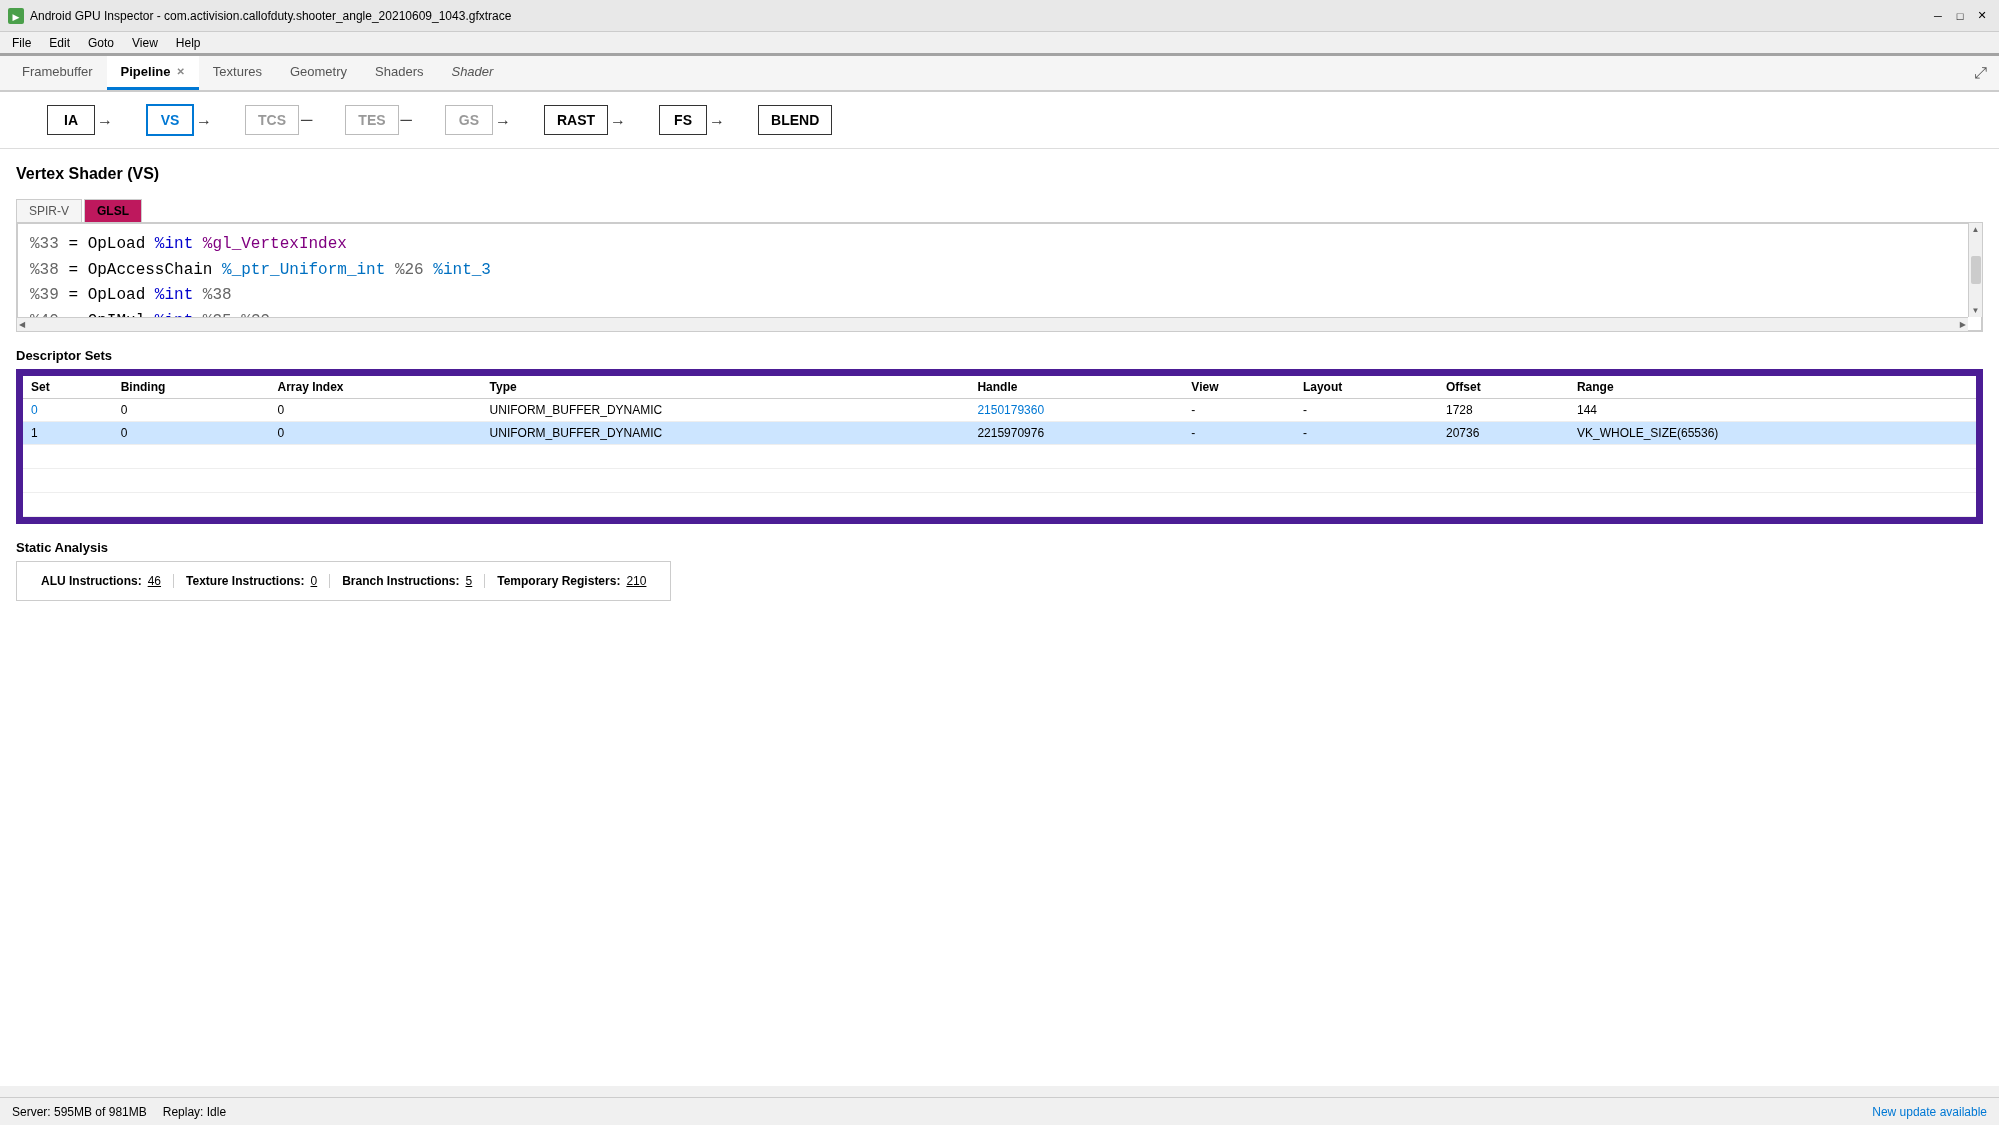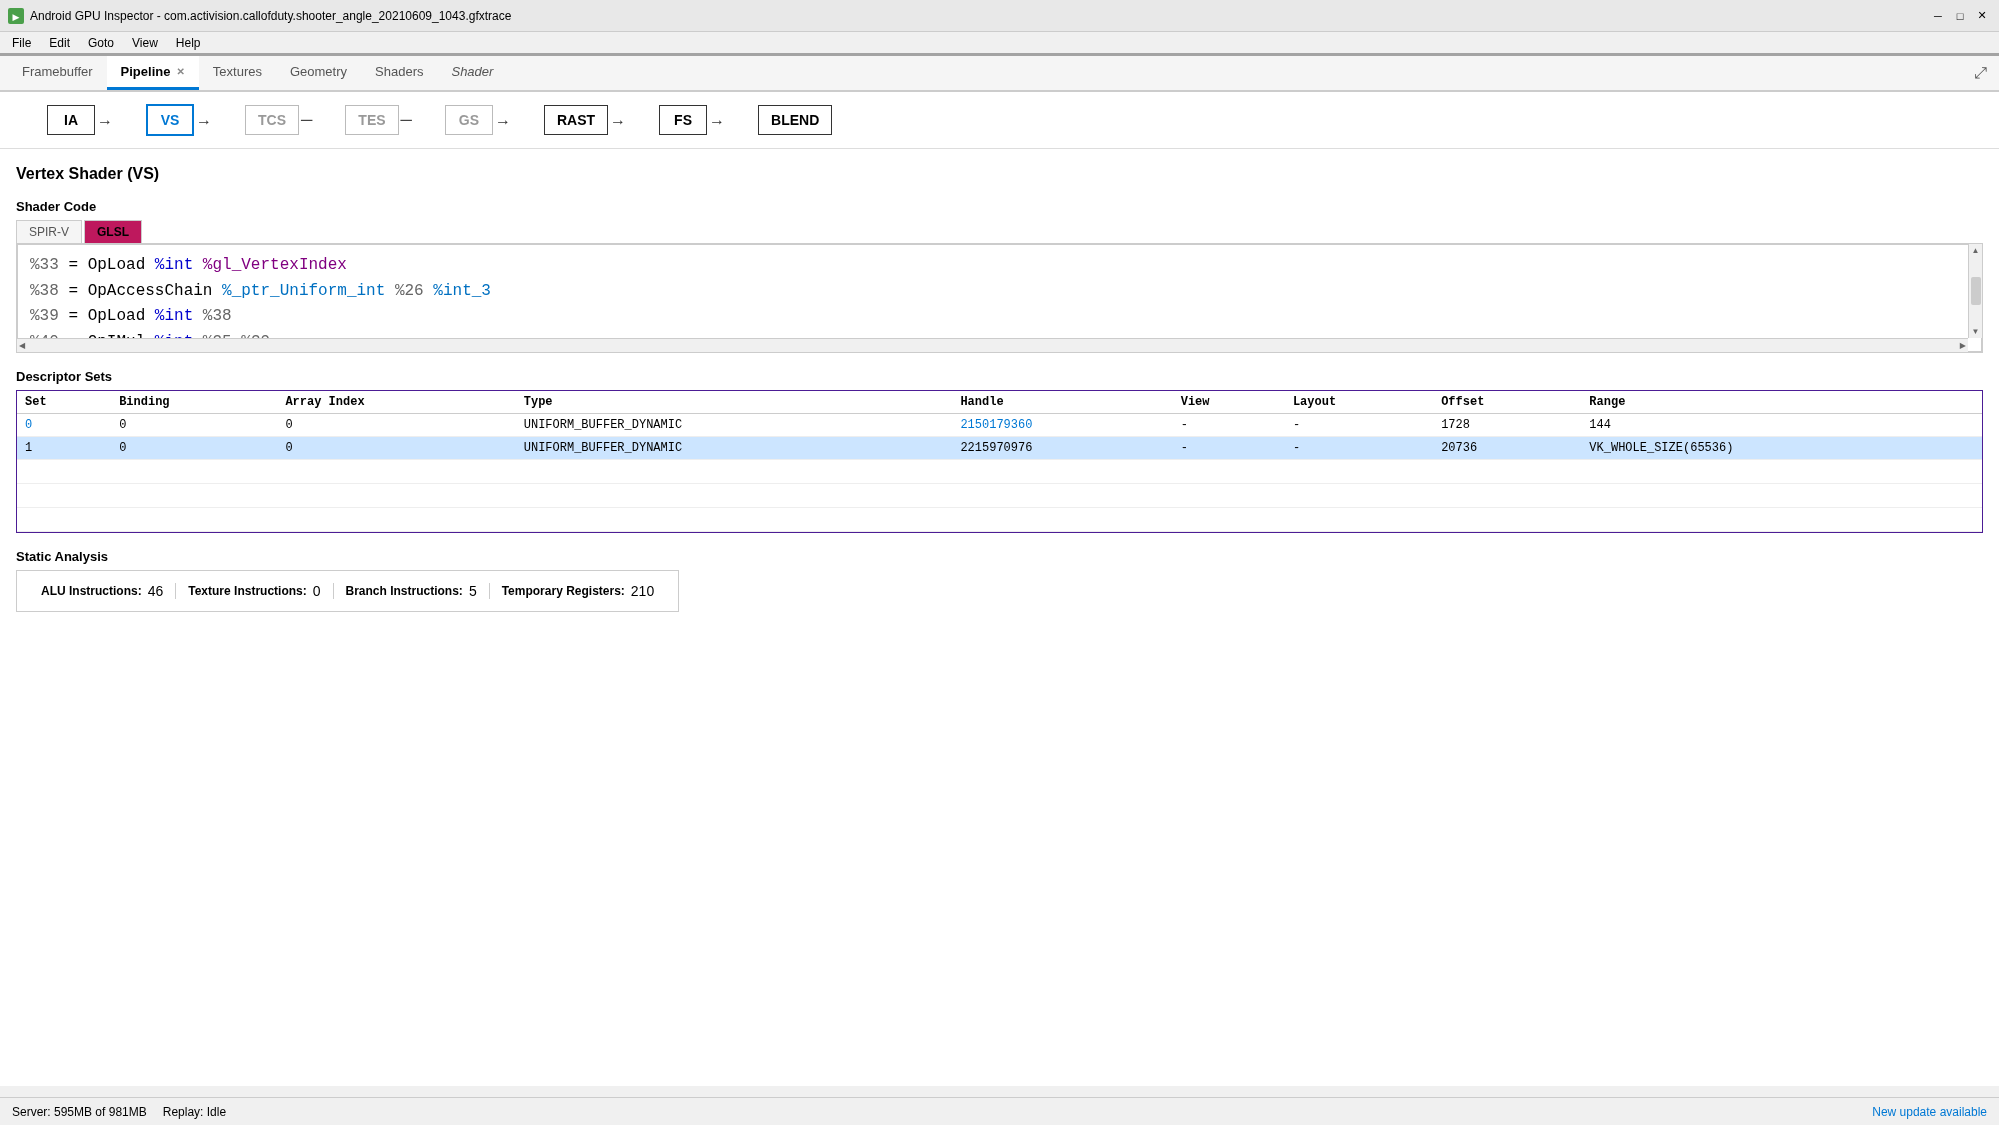--- a/index.html
+++ b/index.html
@@ -215,40 +215,39 @@
     }
     .descriptor-table td {
       padding: 4px 8px;
       border-bottom: 1px solid #eee;
     }
     .descriptor-table tr.highlighted td {
       background: #cce5ff;
     }
     .link { color: #0078d4; text-decoration: none; cursor: pointer; }
     .table-container {
-      border: 1px solid #4c1d95;
+      border: 7px solid #4c1d95;
       margin-bottom: 8px;
-      font-family: Liberation Mono, monospace;
     }
     .static-analysis {
       border: 1px solid #ccc;
       padding: 12px;
       display: inline-flex;
       gap: 0;
     }
     .stat-item {
       display: flex;
       align-items: center;
       gap: 6px;
       padding: 0 12px;
       border-right: 1px solid #ccc;
     }
     .stat-item:last-child { border-right: none; }
     .stat-label { font-weight: 700; font-size: 12px; }
-    .stat-value { font-size: 14px; }
+    .stat-value { font-size: 12px; text-decoration: underline; }
     .status-bar {
       position: fixed;
       bottom: 0;
       left: 0;
       width: 100%;
       height: 28px;
       background: #f0f0f0;
       border-top: 1px solid #ccc;
       display: flex;
       align-items: center;
@@ -344,21 +343,20 @@
     <div class="stage-box">BLEND</div>
   </div>
 </div>
 
 <div class="content-area" style="height: calc(1125px - 32px - 24px - 36px - 68px - 28px); overflow-y: auto;">
 
   
   <div class="section-title" style="margin-bottom: 16px;">Vertex Shader (VS)</div>
 
   
-  <div class="subsection-title">Shader Code</div>
 
   <div class="code-tabs">
     <div class="code-tab">SPIR-V</div>
     <div class="code-tab active">GLSL</div>
   </div>
 
   <div style="position:relative; border: 1px solid #ccc; border-top: none; margin-bottom: 16px;">
     <div class="code-editor" style="height: 108px; overflow: auto; padding-right: 20px; padding-bottom: 16px;">
       <div class="code-line">
         <span style="color:#666">    %33</span> <span style="color:#000">= OpLoad</span> <span class="code-type">%int</span> <span class="code-var">%gl_VertexIndex</span>

